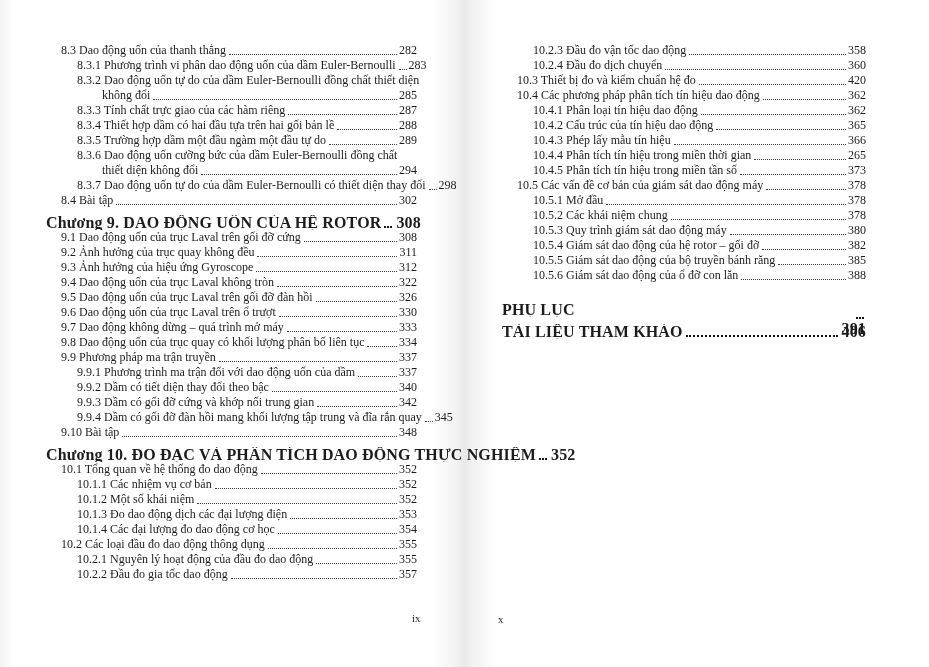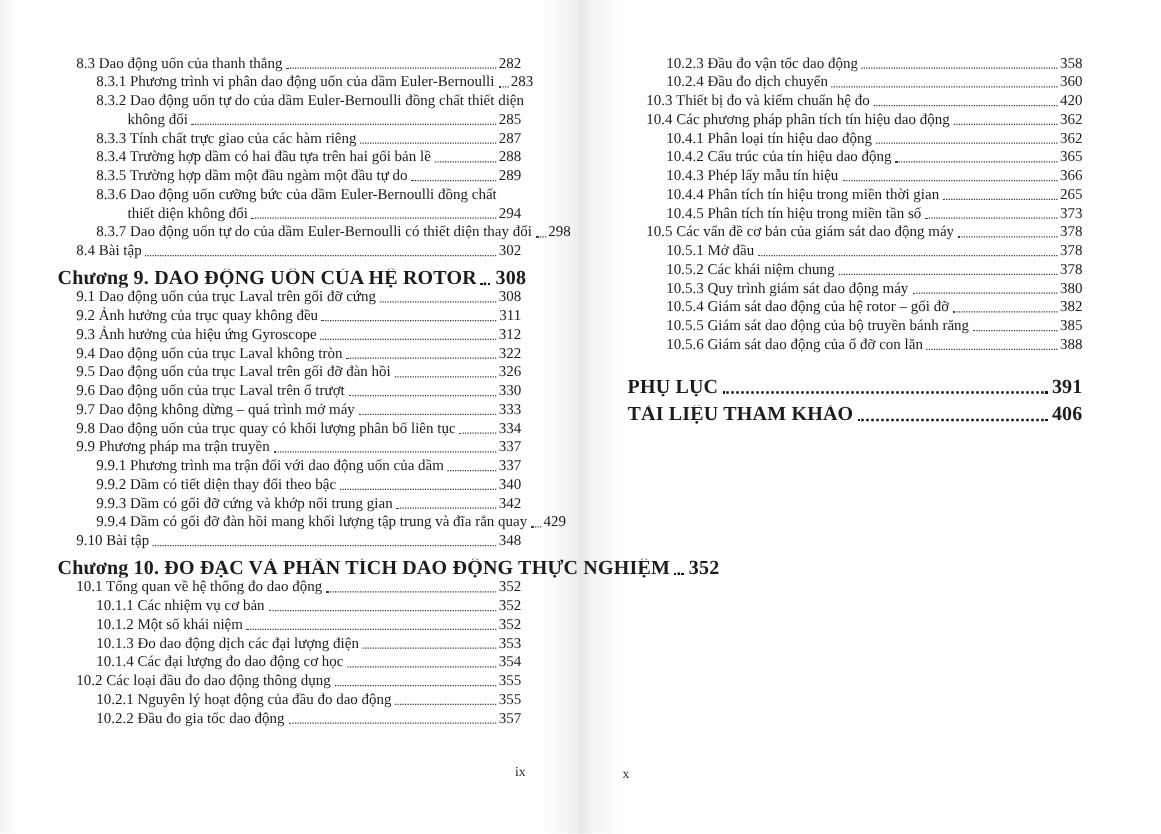--- a/index.html
+++ b/index.html
@@ -40,21 +40,21 @@
   }
   .row .pg{flex:none;text-align:right;}
   
   .row.lvl0{font-weight:bold;margin-top:7px;letter-spacing:.15px;font-size:16px;}
   .row.lvl0 .leader{border-bottom:2px dotted #161616;margin-bottom:2px;}
   .row.lvl0 .pg{padding-left:2px;}
   .row.lvl1 .txt{padding-left:15px;}
   .row.lvl2 .txt{padding-left:31px;}
   .row.lvl3 .txt{padding-left:56px;}
   .backmatter{margin-top:19px;}
-  .backmatter .row.lvl0:first-child{margin-top:18px;}
+  .backmatter .row.lvl0:first-child{margin-top:18px;flex-direction:column;}
   .pagenum{
     position:absolute;font-size:11px;line-height:12px;color:#2a2a2a;
   }
   #footer-left{left:412px;top:612px;}
   #footer-right{left:498px;top:613px;}
 </style>
 </head>
 <body>
 
 <div id="canvas">
@@ -79,21 +79,21 @@
         <span class="txt">không đổi</span>
         <span class="leader"></span>
         <span class="pg">285</span>
       </div>
       <div class="row lvl2">
         <span class="txt">8.3.3 Tính chất trực giao của các hàm riêng</span>
         <span class="leader"></span>
         <span class="pg">287</span>
       </div>
       <div class="row lvl2">
-        <span class="txt">8.3.4 Trường hợp dầm có hai đầu tựa trên hai gối bản lề</span>
+        <span class="txt">8.3.4 Thiết hợp dầm có hai đầu tựa trên hai gối bản lề</span>
         <span class="leader"></span>
         <span class="pg">288</span>
       </div>
       <div class="row lvl2">
         <span class="txt">8.3.5 Trường hợp dầm một đầu ngàm một đầu tự do</span>
         <span class="leader"></span>
         <span class="pg">289</span>
       </div>
       <div class="row lvl2">
         <span class="txt">8.3.6 Dao động uốn cưỡng bức của dầm Euler-Bernoulli đồng chất</span>
@@ -174,21 +174,21 @@
         <span class="pg">340</span>
       </div>
       <div class="row lvl2">
         <span class="txt">9.9.3 Dầm có gối đỡ cứng và khớp nối trung gian</span>
         <span class="leader"></span>
         <span class="pg">342</span>
       </div>
       <div class="row lvl2">
         <span class="txt">9.9.4 Dầm có gối đỡ đàn hồi mang khối lượng tập trung và đĩa rắn quay</span>
         <span class="leader"></span>
-        <span class="pg">429</span>
+        <span class="pg">345</span>
       </div>
       <div class="row lvl1">
         <span class="txt">9.10 Bài tập</span>
         <span class="leader"></span>
         <span class="pg">348</span>
       </div>
       <div class="row lvl0">
         <span class="txt">Chương 10. ĐO ĐẠC VÀ PHÂN TÍCH DAO ĐỘNG THỰC NGHIỆM</span>
         <span class="leader"></span>
         <span class="pg">352</span>

